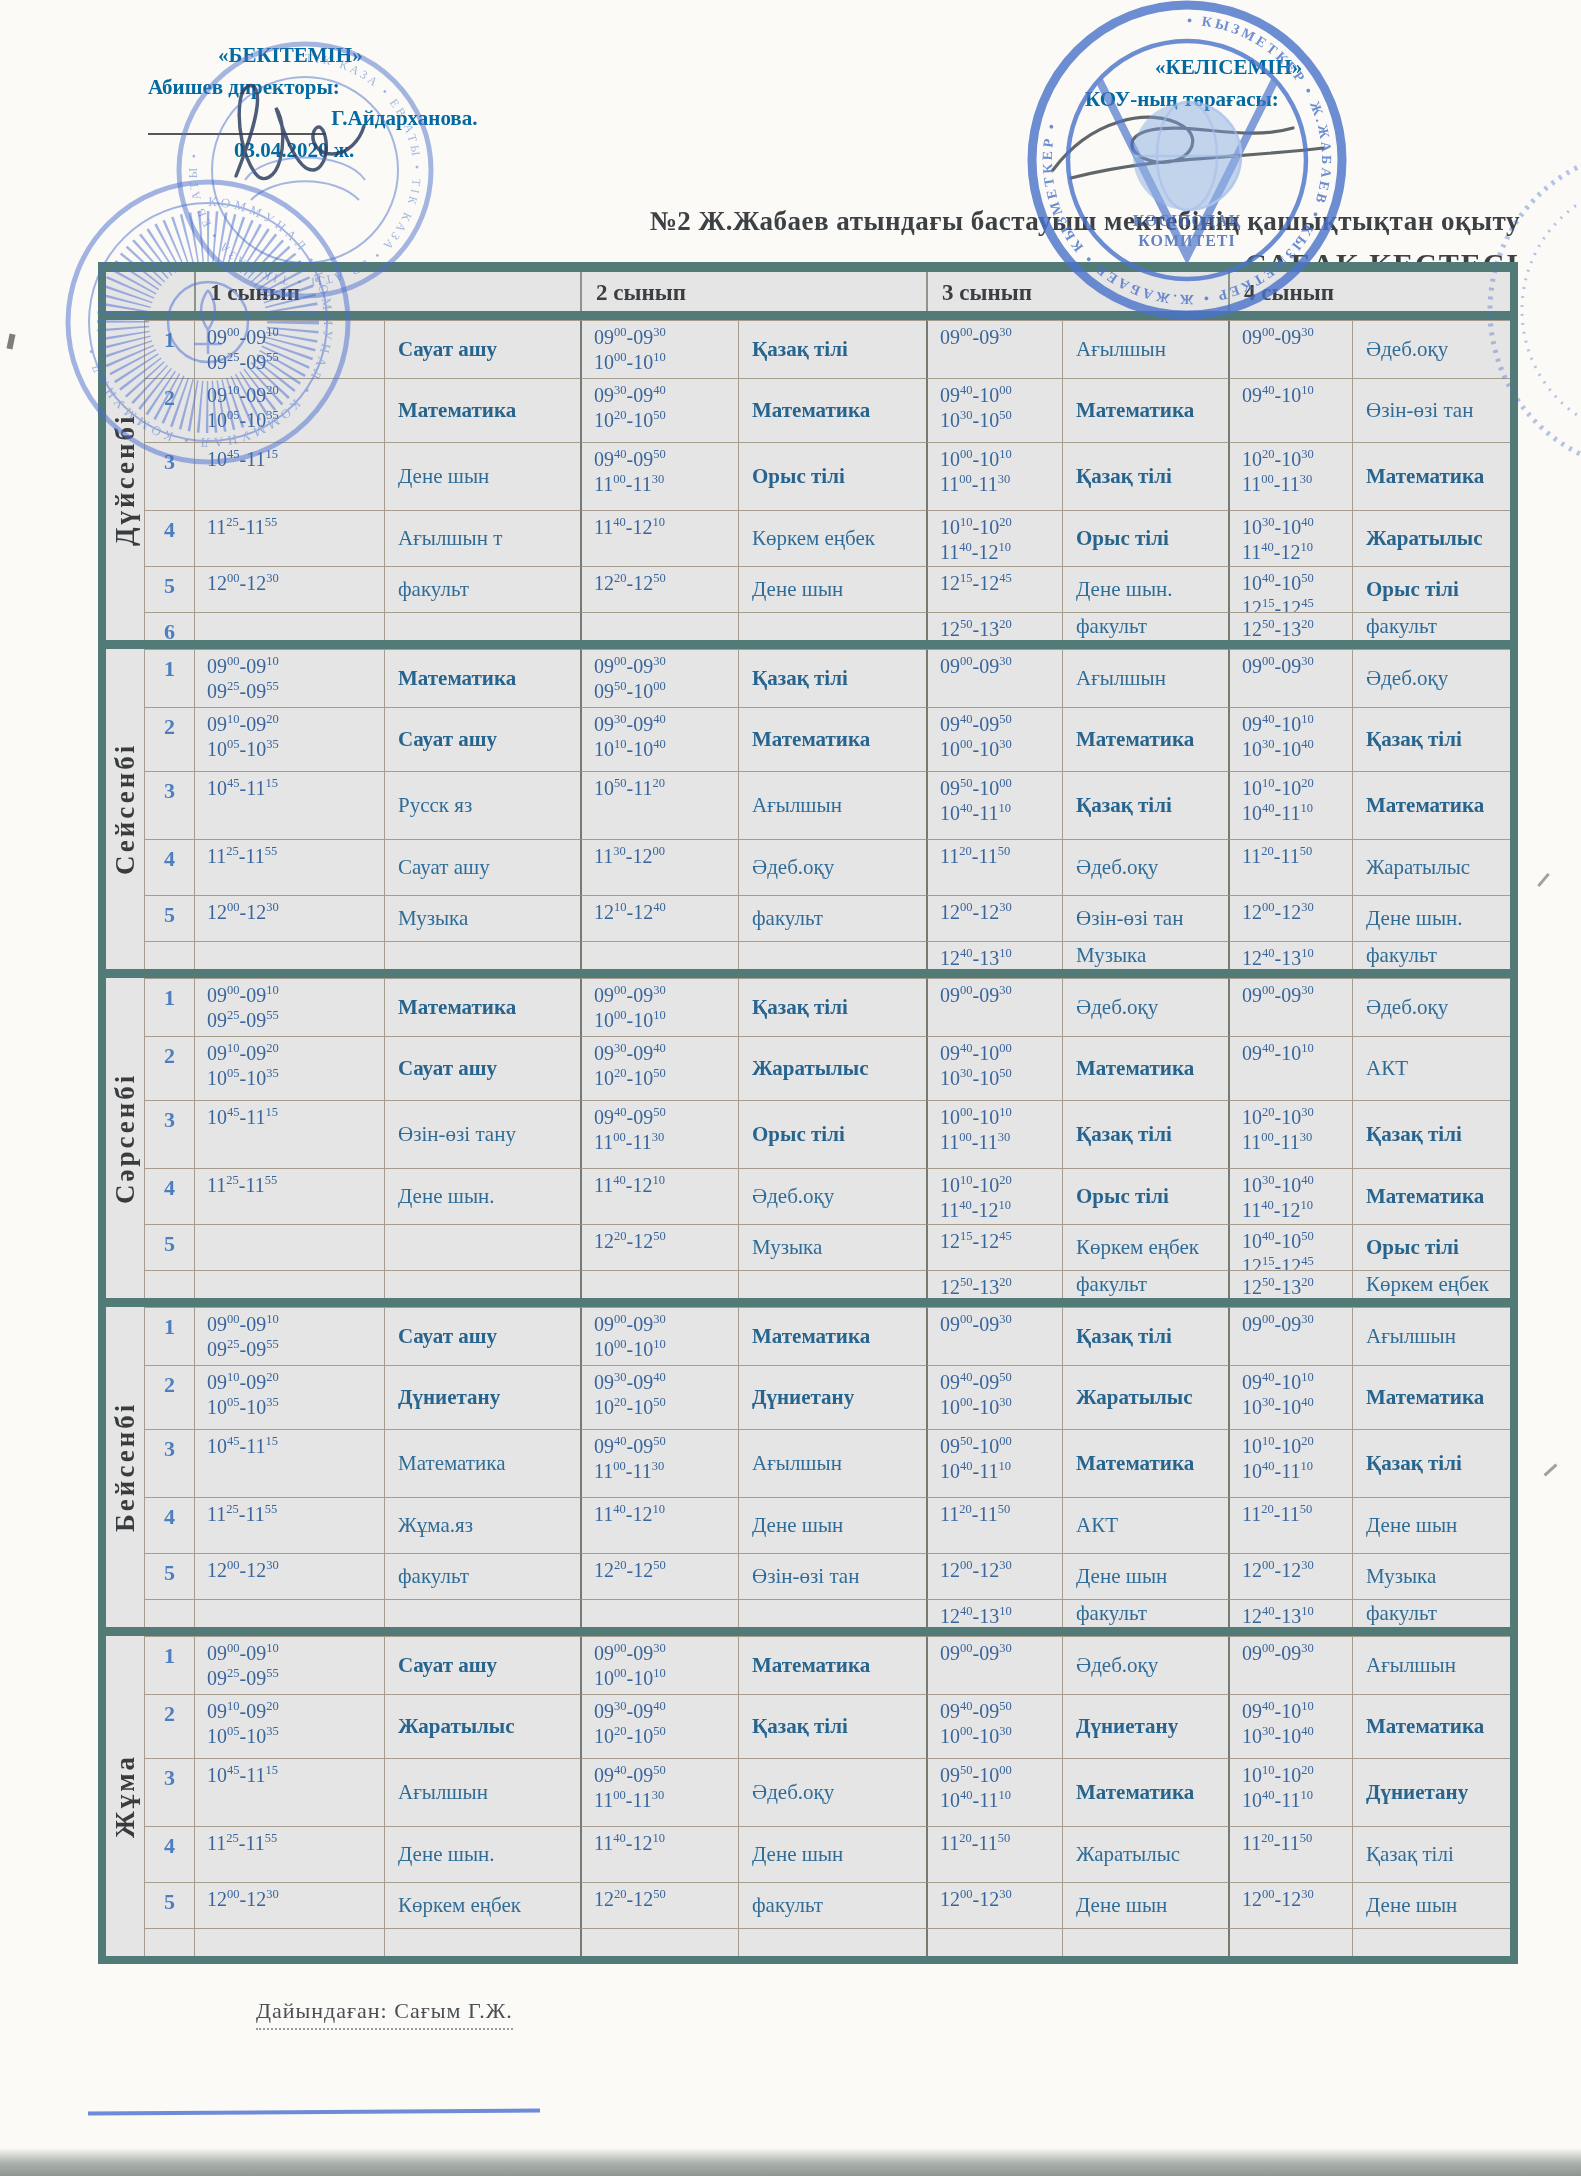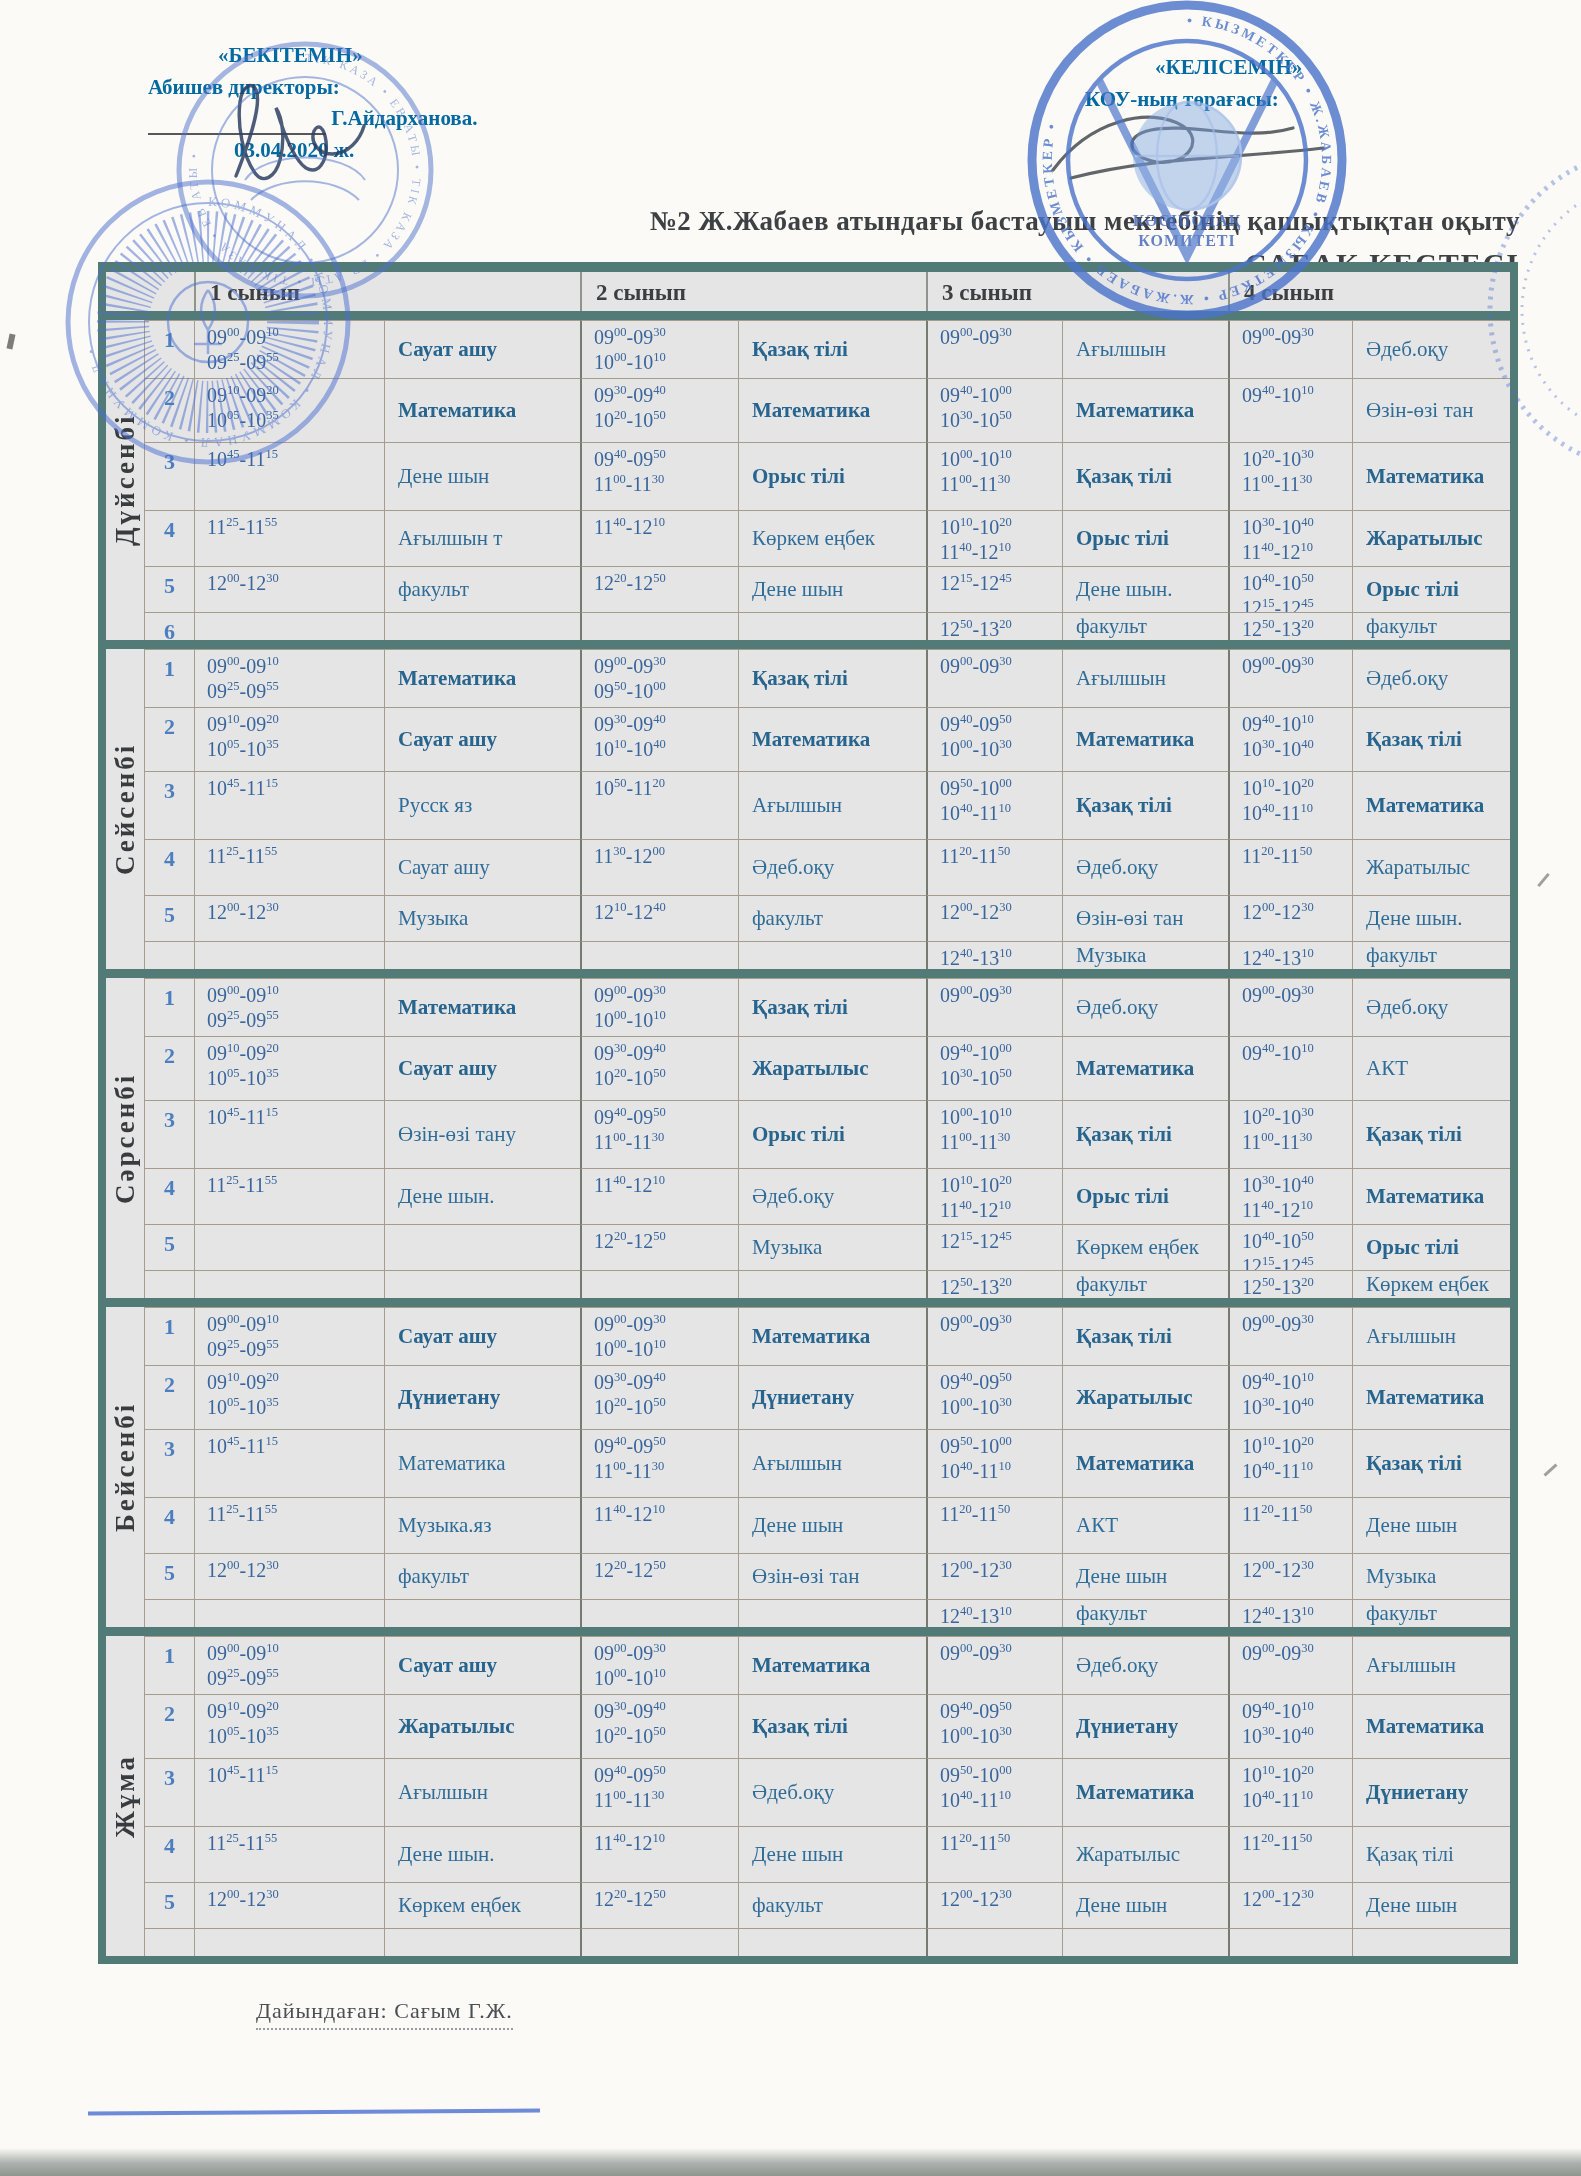--- a/index.html
+++ b/index.html
@@ -482,21 +482,21 @@
         <div class="cell subj b">Математика</div>
         <div class="cell time cb">
           <div class="tl">10<sup>10</sup>-10<sup>20</sup></div>
           <div class="tl">10<sup>40</sup>-11<sup>10</sup></div>
         </div>
         <div class="cell subj b">Қазақ тілі</div>
         <div class="cell num">4</div>
         <div class="cell time">
           <div class="tl">11<sup>25</sup>-11<sup>55</sup></div>
         </div>
-        <div class="cell subj">Музыка.яз</div>
+        <div class="cell subj">Жұма.яз</div>
         <div class="cell time cb">
           <div class="tl">11<sup>40</sup>-12<sup>10</sup></div>
         </div>
         <div class="cell subj">Дене шын</div>
         <div class="cell time cb">
           <div class="tl">11<sup>20</sup>-11<sup>50</sup></div>
         </div>
         <div class="cell subj">АКТ</div>
         <div class="cell time cb">
           <div class="tl">11<sup>20</sup>-11<sup>50</sup></div>

